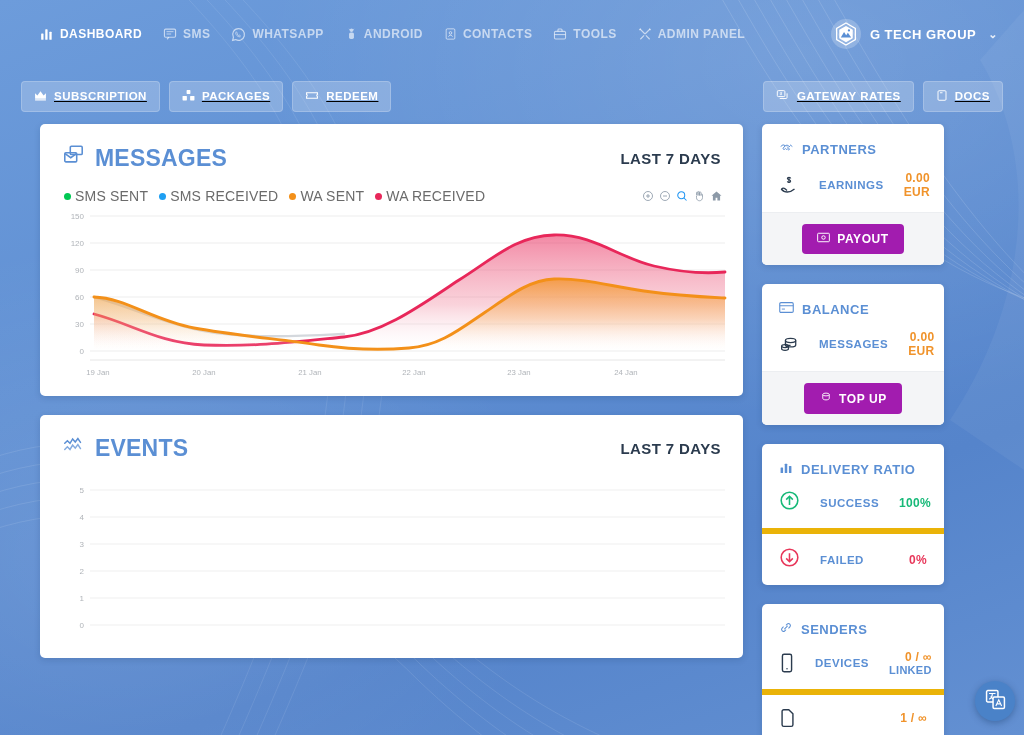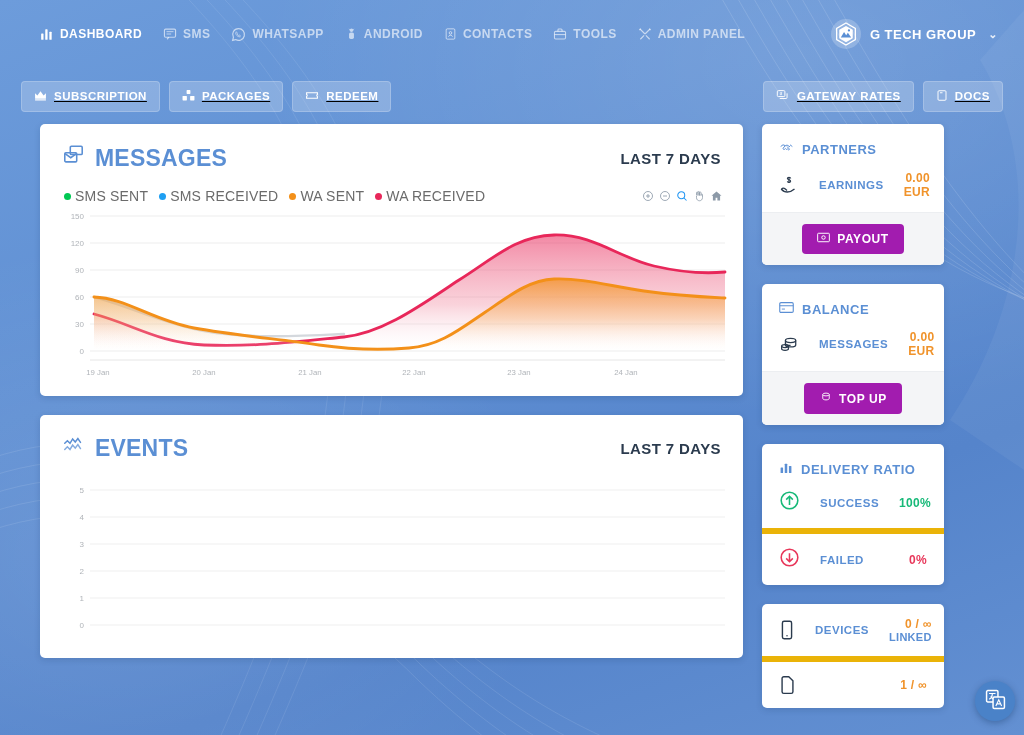--- a/index.html
+++ b/index.html
@@ -599,20 +599,30 @@
               <circle cx="12" cy="12" r="9.5"></circle>
               <path d="M12 7v9.5M8.2 13L12 16.8 15.8 13"></path>
             </svg>
         </span>
         <span class="row-label">FAILED</span>
         <span class="row-value v-red">0%</span>
       </div>
     </div>
 
     <div class="card">
+      <div class="panel-head">
+        <span>
+          <svg width="14" height="13" viewBox="0 0 24 24" fill="none" stroke="currentColor" stroke-width="1.9" stroke-linecap="round">
+              <path d="M9.5 14.5l5-5"></path>
+              <path d="M12.5 7.5l2-2a3.6 3.6 0 015 5l-2.5 2.5"></path>
+              <path d="M11.5 16.5l-2 2a3.6 3.6 0 01-5-5L7 11"></path>
+            </svg>
+        </span>
+        <span>SENDERS</span>
+      </div>
       <div class="panel-row">
         <span class="icon-dark">
           <svg width="16" height="20" viewBox="0 0 16 24" fill="none" stroke="currentColor" stroke-width="1.7">
               <rect x="2.5" y="1.5" width="11" height="21" rx="2"></rect>
               <circle cx="8" cy="19" r="0.9" fill="currentColor" stroke="none"></circle>
             </svg>
         </span>
         <span class="row-label">DEVICES</span>
         <span class="row-value v-orange">
           <span>0 / ∞</span>

